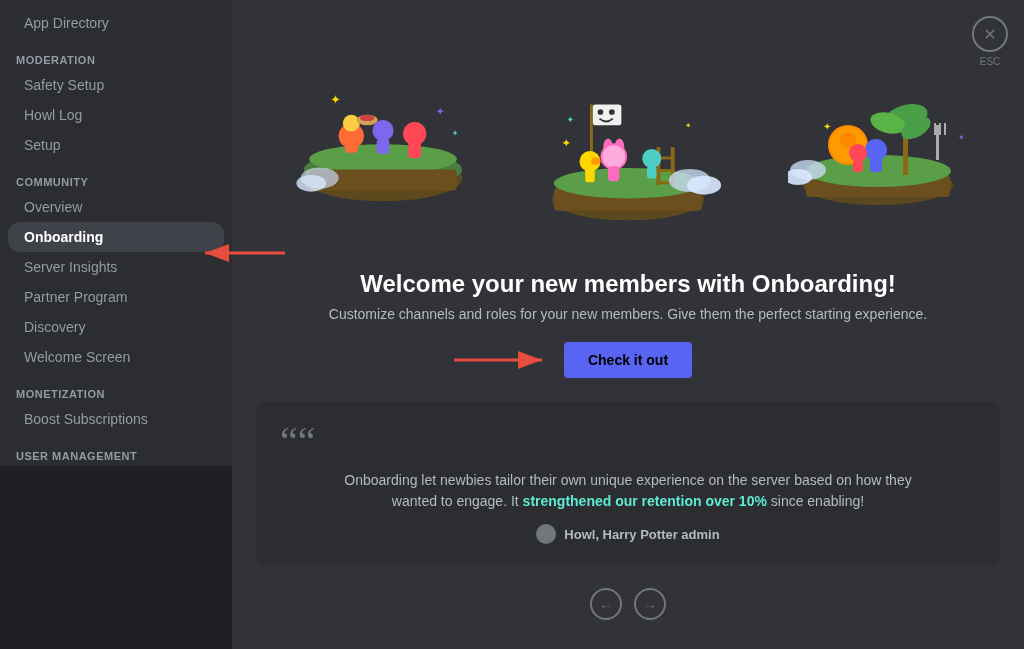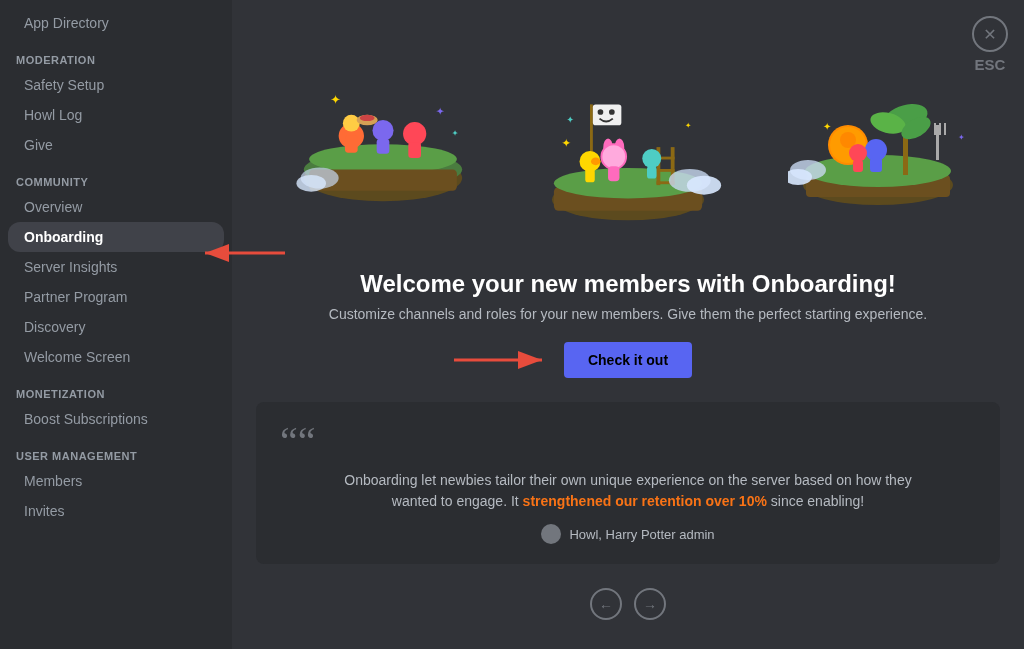--- a/index.html
+++ b/index.html
@@ -11,21 +11,21 @@
       height: 649px;
       overflow: hidden;
       display: flex;
     }
 
     
     .sidebar {
       width: 232px;
       min-width: 232px;
       background: #2b2d31;
-      height: 649px;
+      height: 466px;
       overflow-y: auto;
       padding: 8px 0;
     }
     .sidebar::-webkit-scrollbar { width: 4px; }
     .sidebar::-webkit-scrollbar-thumb { background: #1e1f22; border-radius: 2px; }
 
     .sidebar-item {
       padding: 7px 16px;
       cursor: pointer;
       font-size: 14px;
@@ -97,23 +97,23 @@
       border: 2px solid #72767d;
       border-radius: 50%;
       display: flex;
       align-items: center;
       justify-content: center;
       color: #72767d;
       font-size: 16px;
       font-weight: 300;
     }
     .esc-label {
-      font-size: 15px;
+      font-size: 10px;
       color: #72767d;
-      font-weight: 700;
+      font-weight: 400;
     }
 
     
     .hero-section {
       padding: 20px 40px 24px 40px;
       display: flex;
       flex-direction: column;
       align-items: center;
     }
 
@@ -197,31 +197,32 @@
     .quote-text {
       font-size: 14px;
       color: #b5bac1;
       line-height: 1.5;
       text-align: center;
       max-width: 600px;
       margin: 0 auto 12px auto;
     }
 
     .quote-text strong {
-      color: #f97316;
+      color: #5eead4;
       font-weight: 700;
     }
 
     .quote-author {
       display: flex;
       align-items: center;
       justify-content: center;
       gap: 8px;
       font-size: 13px;
       color: #b5bac1;
+      font-weight: bold;
     }
 
     .author-avatar {
       width: 20px;
       height: 20px;
       border-radius: 50%;
       background: #72767d;
     }
 
     
@@ -261,21 +262,21 @@
     </div>
 
     <div class="sidebar-section-label">MODERATION</div>
     <div class="sidebar-item">
       <span>Safety Setup</span>
     </div>
     <div class="sidebar-item">
       <span>Howl Log</span>
     </div>
     <div class="sidebar-item">
-      <span>Give</span>
+      <span>Setup</span>
     </div>
 
     <div class="sidebar-section-label">COMMUNITY</div>
     <div class="sidebar-item">
       <span>Overview</span>
     </div>
     <div class="sidebar-item active">
       <span>Onboarding</span>
     </div>
     <div class="sidebar-item">

